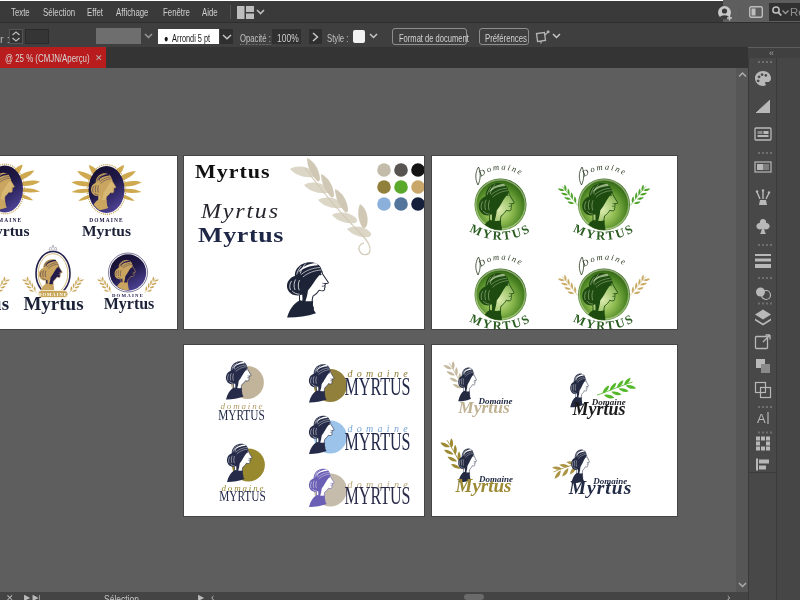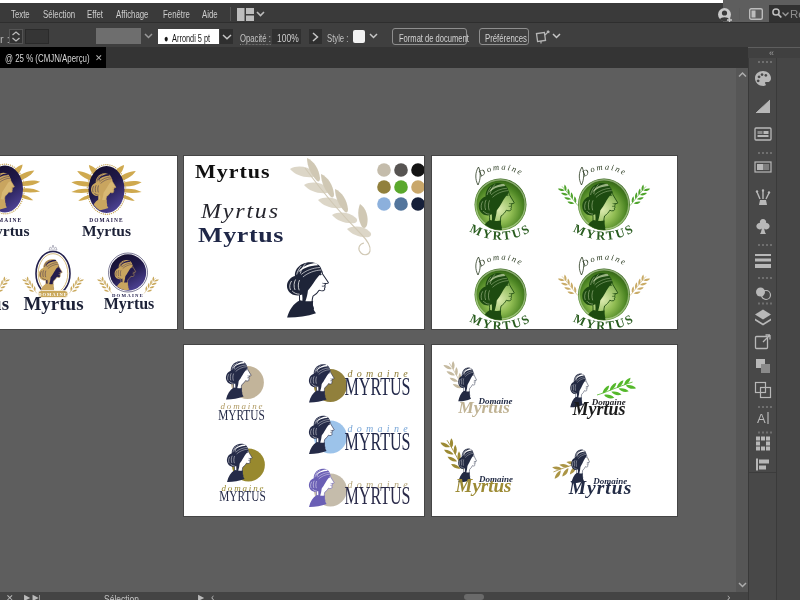--- a/index.html
+++ b/index.html
@@ -1,24 +1,24 @@
 <!DOCTYPE html>
 <html><head><meta charset="utf-8">
 <style>
   html,body{margin:0;padding:0;width:800px;height:600px;overflow:hidden;background:#5e5e5e;
     font-family:"Liberation Sans",sans-serif;}
   .abs{position:absolute;}
   #app{position:relative;width:800px;height:600px;}
   
-  #menubar{left:0;top:0;width:723px;height:22px;background:#3a3a3a;border-top:3px solid #ffffff;box-sizing:border-box;}
+  #menubar{left:0;top:0;width:723px;height:22px;background:#3a3a3a;border-top:1px solid #ffffff;box-sizing:border-box;}
   #menubar .mi{position:absolute;top:4.5px;font-size:11.5px;color:#cecece;}
   .sx{transform:scaleX(0.68);transform-origin:left;}
   #ctrlbar{left:0;top:22px;width:800px;height:25px;background:#3f3f3f;border-top:1px solid #2e2e2e;box-sizing:border-box;}
   #tabbar{left:0;top:47px;width:748px;height:21px;background:#343434;}
-  #tab{left:0;top:47px;width:106px;height:21px;background:#000000;color:#d6d6d6;font-size:11px;line-height:21px;}
+  #tab{left:0;top:47px;width:106px;height:21px;background:#b91c1c;color:#d6d6d6;font-size:11px;line-height:21px;}
   #canvas{left:0;top:68px;width:736px;height:524px;background:#5e5e5e;overflow:hidden;}
   #statusbar{left:0;top:592px;width:748px;height:8px;background:#444444;}
   #vscroll{left:736px;top:68px;width:12px;height:524px;background:#565656;}
   #dock{left:748px;top:48px;width:28px;height:552px;background:#484848;border-left:1px solid #393939;box-sizing:border-box;}
   #props{left:776px;top:48px;width:24px;height:552px;background:#464646;border-left:1px solid #3a3a3a;box-sizing:border-box;}
   #dockhead{left:748px;top:48px;width:52px;height:10px;background:#404040;}
   .ab{position:absolute;background:#fff;box-shadow:0 0 0 1px rgba(40,40,40,.45);overflow:hidden;}
   #ab1{left:-62px;top:88px;width:239px;height:173px;}
   #ab2{left:184px;top:88px;width:240px;height:173px;}
   #ab3{left:432px;top:88px;width:245px;height:173px;}

